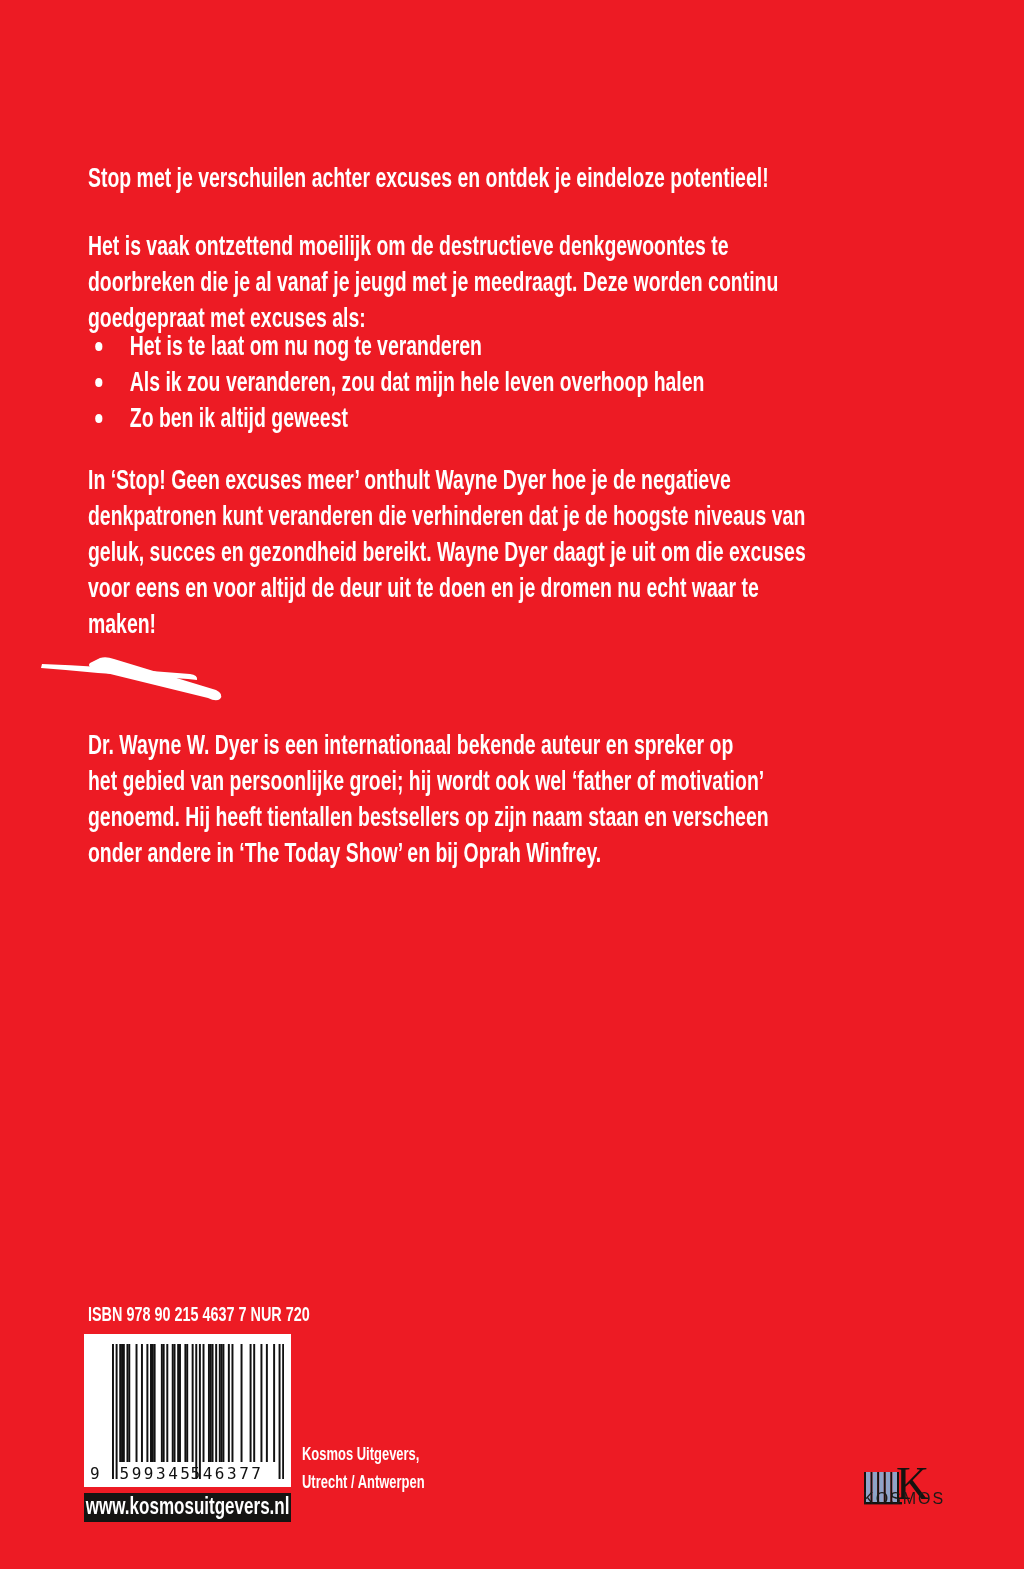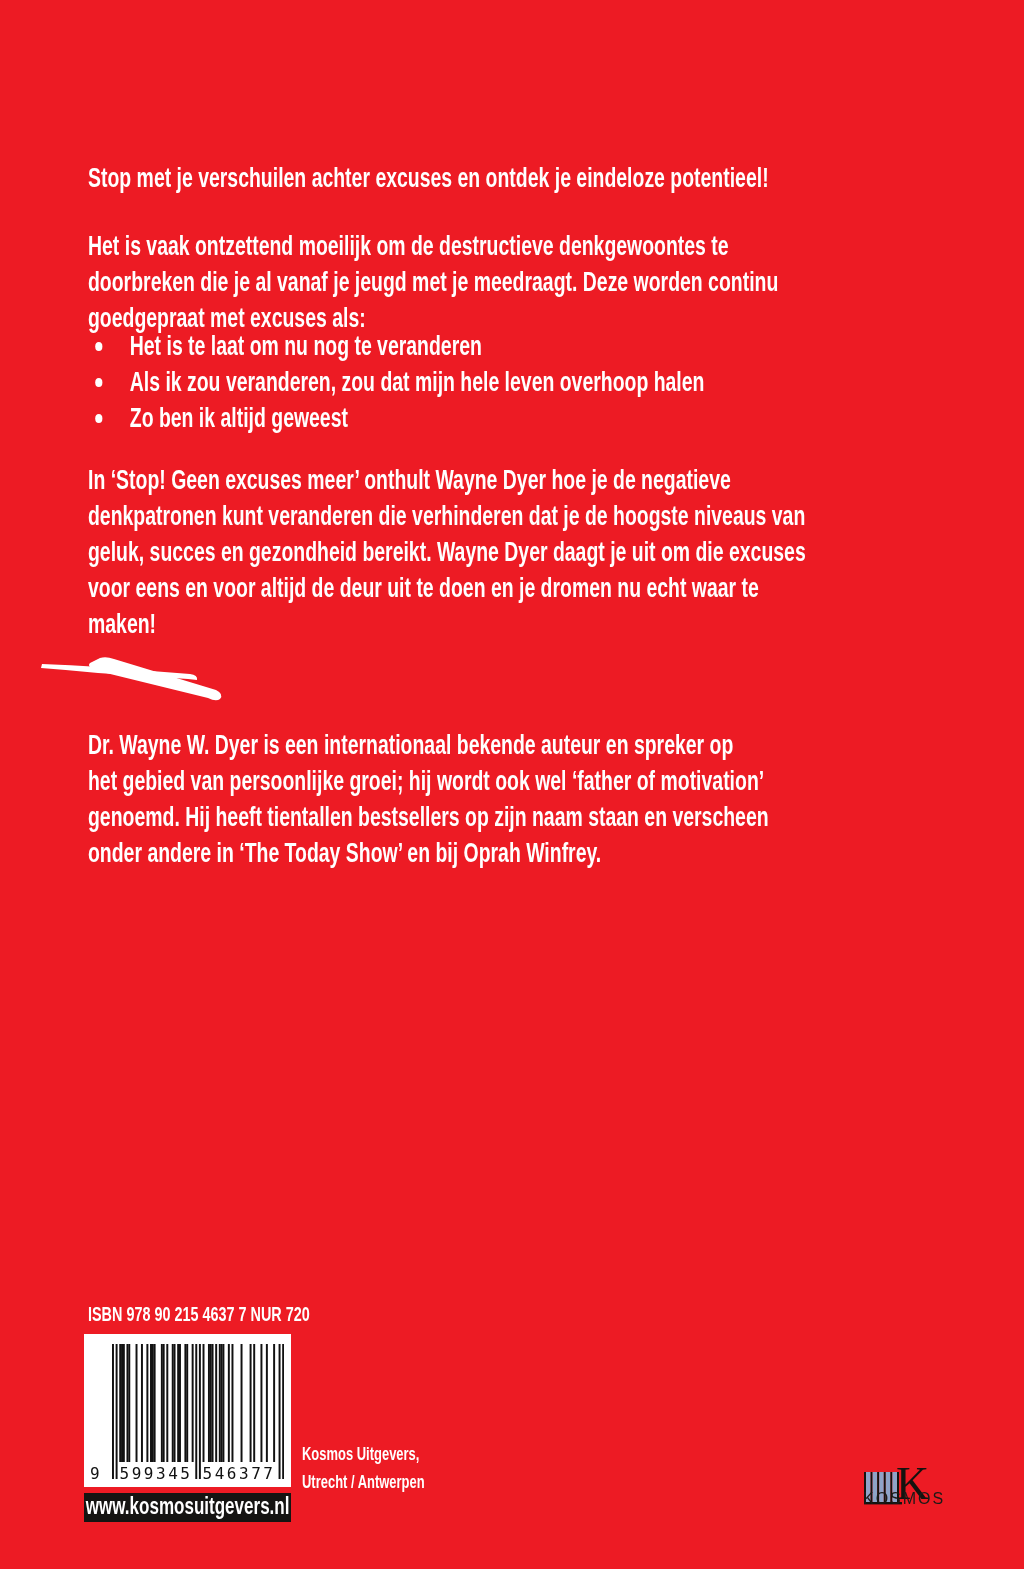--- a/index.html
+++ b/index.html
@@ -51,21 +51,21 @@
     background: #fff; position: absolute;
   }
   .barcode-svg { position: absolute; left: 28px; top: 10px; fill: #111; }
   .bc-digit {
     position: absolute; top: 130px;
     font-family: "DejaVu Sans Mono", monospace;
     font-size: 16px; color: #111; letter-spacing: 2.5px;
   }
   .bc-nine   { left: 6px;  width: 22px; }
   .bc-group1 { left: 33px; width: 78px; text-align: center; }
-  .bc-group2 { left: 116px; width: 78px; text-align: center; }
+  .bc-group2 { left: 104px; width: 78px; text-align: center; }
 
   .url-box {
     left: 84px; top: 1493px; width: 207px; height: 29px;
     background: var(--box-black); position: absolute;
     display: flex; align-items: flex-start; justify-content: center;
   }
   .url-text {
     display: inline-block; transform: scaleX(0.74); transform-origin: 50% 50%;
     color: var(--ink); font-weight: bold; font-size: 23px; white-space: nowrap;
   }

